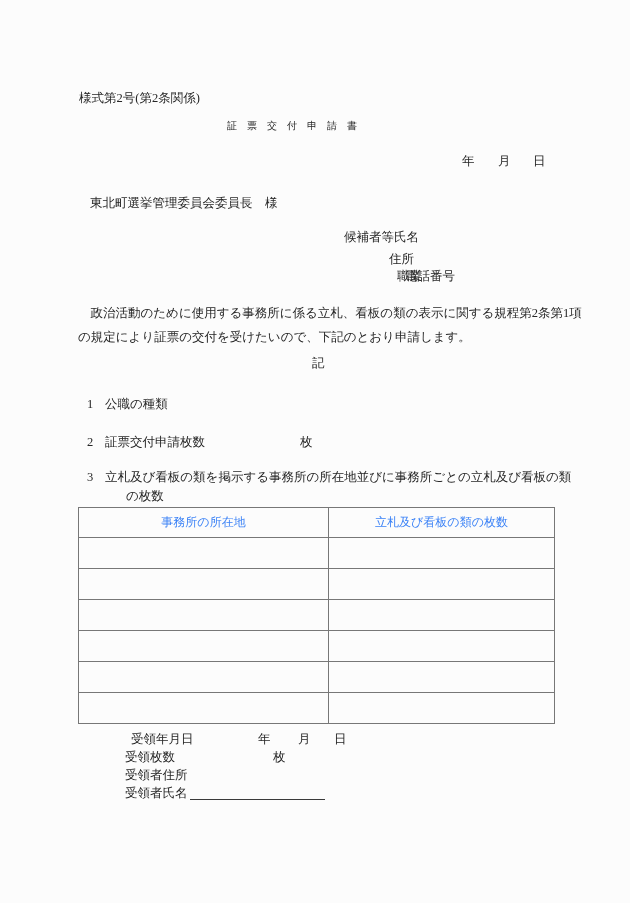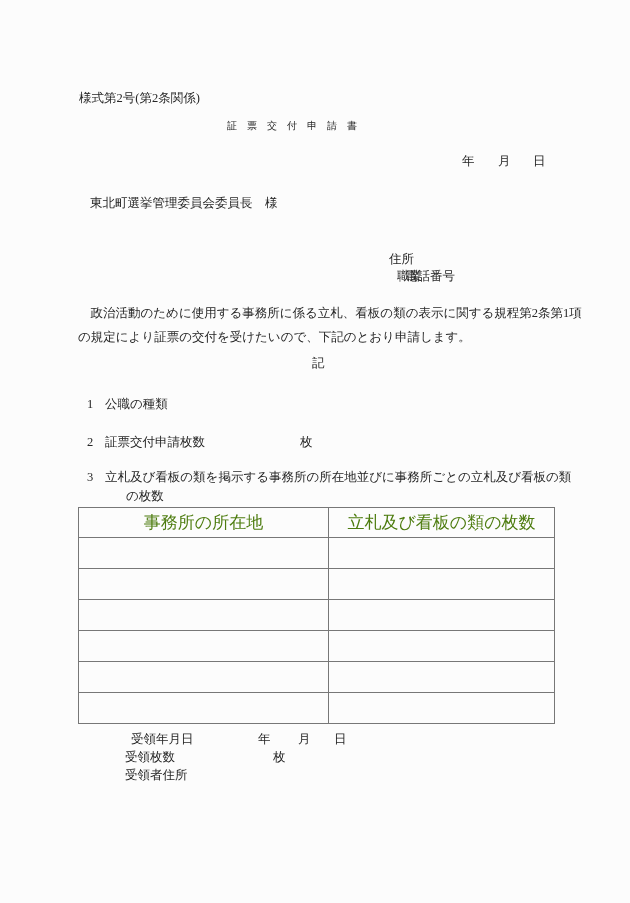--- a/index.html
+++ b/index.html
@@ -20,24 +20,24 @@
   table.signs {
     position:absolute; left:78px; top:507px;
     width:476px;
     border-collapse:collapse;
     table-layout:fixed;
   }
   table.signs th, table.signs td {
     border:1px solid #777;
     padding:0;
     font-weight:normal;
-    font-size:17px;
+    font-size:12px;
     text-align:center;
     vertical-align:middle;
-    color:#4d7c0f;
+    color:#3b82f6;
   }
   table.signs thead th { height:29px; }
   table.signs tbody td { height:30px; }
   .underline-slot {
     position:absolute;
     border-bottom:1px solid #3a3a3a;
   }
 </style>
 </head>
 <body>
@@ -49,20 +49,23 @@
   <div class="t title" style="left:227px; top:120px;">証票交付申請書</div>
 
   <div class="t" style="left:0; top:154px; width:630px; height:18px;">
     <span class="t" style="left:462px; top:0;">年</span>
     <span class="t" style="left:498px; top:0;">月</span>
     <span class="t" style="left:533px; top:0;">日</span>
   </div>
 
   <div class="t" style="left:90px; top:196px;">東北町選挙管理委員会委員長　様</div>
 
+  <div class="t" style="left:0; top:230px; width:630px; height:16px;">
+    <span class="t" style="left:344px; top:0;">候補者等氏名</span>
+  </div>
   <div class="t" style="left:0; top:252px; width:630px; height:16px;">
     <span class="t" style="left:389px; top:0;">住所</span>
   </div>
   <div class="t" style="left:0; top:269px; width:630px; height:16px;">
     <span class="t" style="left:356px; top:0;margin-left:41px;">職業</span>
     <span class="t" style="left:405px; top:0;">電話番号</span>
   </div>
 
   <div class="t" style="left:78px; top:306px;">　政治活動のために使用する事務所に係る立札、看板の類の表示に関する規程第2条第1項</div>
   <div class="t" style="left:78px; top:330px;">の規定により証票の交付を受けたいので、下記のとおり申請します。</div>
@@ -131,14 +134,18 @@
     <span class="t" style="left:125px; top:0;">受領年月日</span>
     <span class="t" style="left:252px; top:0;">年</span>
     <span class="t" style="left:292px; top:0;">月</span>
     <span class="t" style="left:328px; top:0;">日</span>
   </div>
   <div class="t" style="left:0; top:750px; width:556px; height:16px;">
     <span class="t" style="left:125px; top:0;">受領枚数</span>
     <span class="t" style="left:273px; top:0;">枚</span>
   </div>
   <div class="t" style="left:125px; top:768px;">受領者住所</div>
+  <div class="t" style="left:0; top:786px; width:630px; height:16px;">
+    <span class="t" style="left:125px; top:0;">受領者氏名</span>
+    <span class="underline-slot" style="left:190px; top:0; width:135px; height:13px;"></span>
+  </div>
 
 </div>
 
 </body></html>

